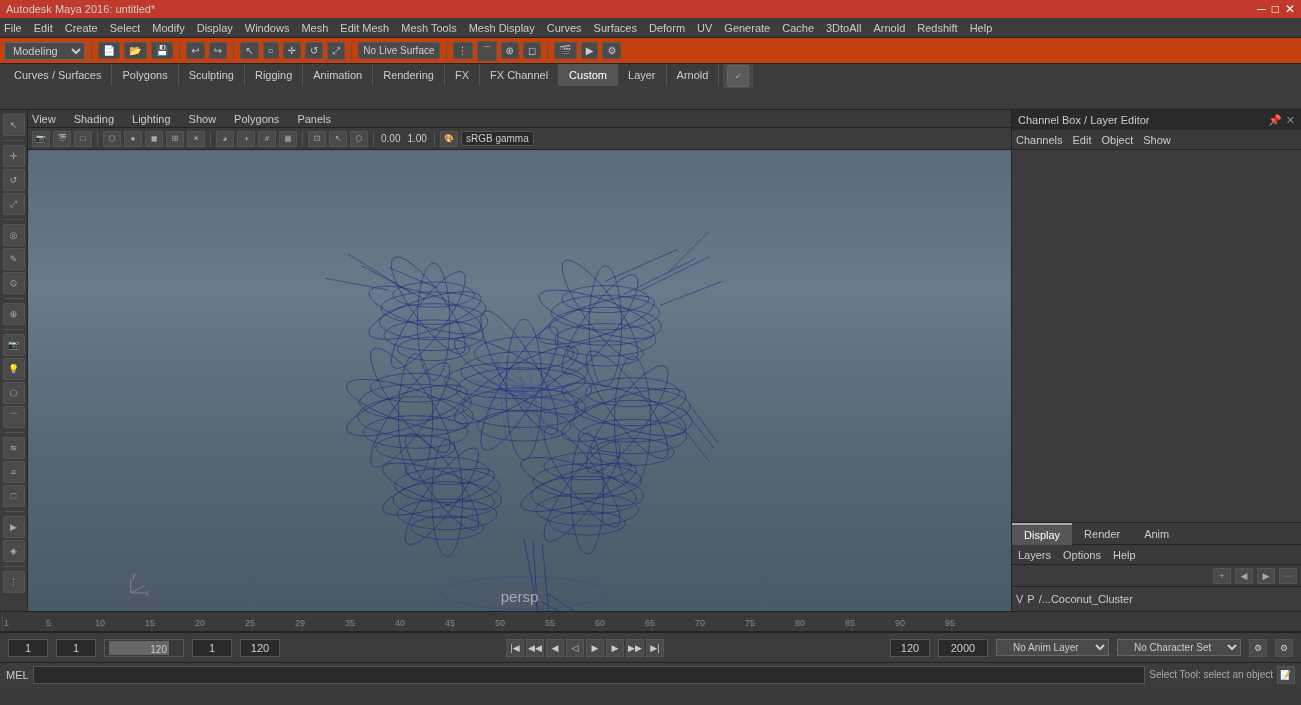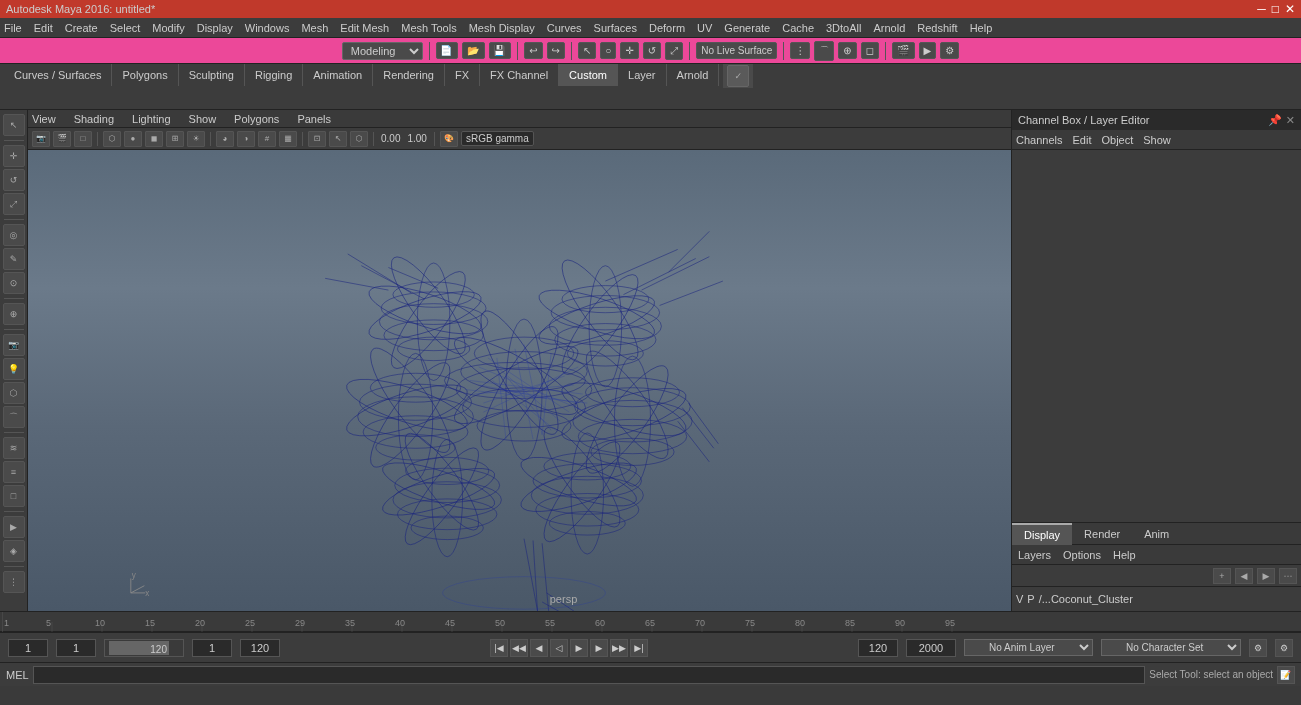--- a/index.html
+++ b/index.html
@@ -13,21 +13,21 @@
     #title-bar .controls span { color: #fff; font-size: 12px; cursor: pointer; }
 
     
     #menu-bar {
       width: 100%; height: 20px; background: #3c3c3c; display: flex; align-items: center; padding: 0 4px; gap: 12px; border-bottom: 1px solid #222;
     }
     #menu-bar span { color: #ccc; font-size: 11px; cursor: pointer; }
 
     
     #toolbar1 {
-      width: 100%; height: 26px; background: #ec4899; display: flex; align-items: center; padding: 0 4px; gap: 4px; border-bottom: 1px solid #222; justify-content: center;
+      width: 100%; height: 26px; background: #c2410c; display: flex; align-items: center; padding: 0 4px; gap: 4px; border-bottom: 1px solid #222;
     }
     .tb-item { color: #ccc; font-size: 10px; cursor: pointer; padding: 2px 4px; background: #4a4a4a; border: 1px solid #555; border-radius: 2px; }
     .tb-sep { width: 1px; height: 18px; background: #555; margin: 0 2px; }
     .tb-dropdown { background: #4a4a4a; border: 1px solid #666; color: #ccc; font-size: 11px; padding: 1px 4px; border-radius: 2px; }
 
     
     #shelf {
       width: 100%; height: 46px; background: #3c3c3c; display: flex; border-bottom: 1px solid #222;
     }
     #shelf-tabs {
@@ -65,21 +65,21 @@
     #viewport-toolbar {
       height: 22px; background: #3c3c3c; display: flex; align-items: center; padding: 0 4px; gap: 3px; border-bottom: 1px solid #222;
     }
     .vt-icon { width: 18px; height: 16px; background: #4a4a4a; border: 1px solid #555; border-radius: 1px; cursor: pointer; display: flex; align-items: center; justify-content: center; color: #aaa; font-size: 8px; }
     .vt-sep { width: 1px; height: 14px; background: #555; margin: 0 2px; }
     #viewport-canvas {
       flex: 1; position: relative; overflow: hidden;
       background: linear-gradient(180deg, #5a6a7a 0%, #6b7a8a 30%, #5a6878 60%, #4a5868 100%);
     }
     #viewport-label {
-      position: absolute; bottom: 6px; left: 50%; transform: translateX(-50%); color: #aaa; font-size: 11px; margin-left: 44px;
+      position: absolute; bottom: 6px; left: 50%; transform: translateX(-50%); color: #aaa; font-size: 15px;
     }
 
     
     #flower-svg { position: absolute; top: 0; left: 0; width: 100%; height: 100%; }
 
     
     #right-panel {
       width: 290px; background: #3c3c3c; border-left: 1px solid #222; display: flex; flex-direction: column;
     }
     #right-panel-title {
@@ -118,21 +118,21 @@
     }
     #timeline-ruler {
       height: 20px; background: #3a3a3a; display: flex; align-items: center; padding: 0 2px; position: relative; border-bottom: 1px solid #222;
     }
 
     
     #bottom-bar {
       width: 100%; height: 30px; background: #3c3c3c; display: flex; align-items: center; padding: 0 8px; gap: 8px; border-top: 1px solid #222;
     }
     .bb-input { width: 40px; height: 18px; background: #2a2a2a; border: 1px solid #555; color: #ccc; font-size: 11px; text-align: center; }
-    .bb-dropdown { background: #4a4a4a; border: 1px solid #666; color: #ccc; font-size: 10px; padding: 1px 20px; }
+    .bb-dropdown { background: #4a4a4a; border: 1px solid #666; color: #ccc; font-size: 10px; padding: 1px 12px; }
     #transport-controls { display: flex; align-items: center; gap: 2px; }
     .tc-btn { width: 18px; height: 18px; background: #4a4a4a; border: 1px solid #555; color: #ccc; font-size: 9px; display: flex; align-items: center; justify-content: center; cursor: pointer; }
 
     
     #mel-bar {
       width: 100%; height: 24px; background: #3c3c3c; display: flex; align-items: center; padding: 0 6px; gap: 4px; border-top: 1px solid #222;
     }
     #mel-label { color: #ccc; font-size: 11px; }
     #mel-input { flex: 1; height: 18px; background: #2a2a2a; border: 1px solid #555; color: #ccc; font-size: 11px; padding: 0 4px; }
     #status-bar { color: #aaa; font-size: 10px; }

